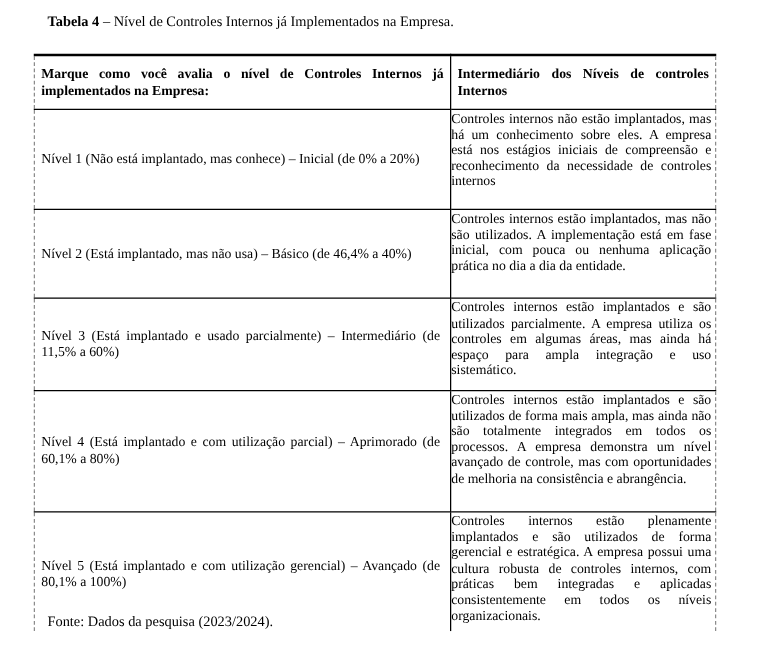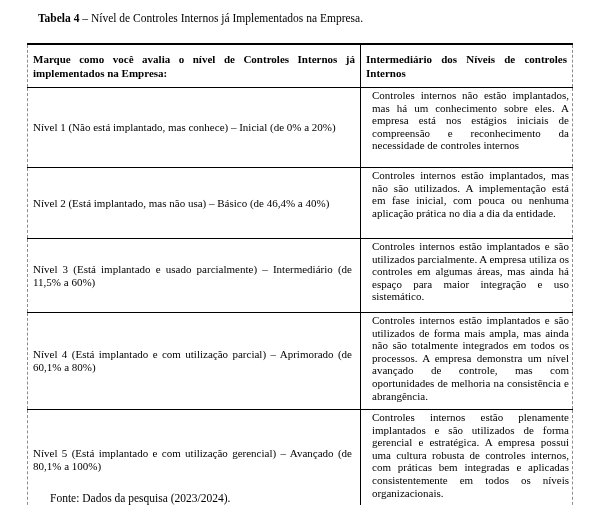--- a/index.html
+++ b/index.html
@@ -59,31 +59,31 @@
   td.level {
     vertical-align: middle;
     text-align: justify;
     line-height: 13px;
     padding: 2px 8px 2px 5px;
   }
   td.interp {
     vertical-align: top;
     text-align: justify;
     line-height: 12.6px;
-    padding: 1px 3px 1px 11px;
+    padding: 1px 3px 1px 0;
   }
   tr.r1 td { height: 75px; }
   tr.r2 td { height: 66px; }
   tr.r3 td { height: 69px; }
   tr.r4 td { height: 92px; }
   tr.r5 td { height: 96px; }
 
   .source {
     position: absolute;
-    left: 50px;
+    left: 38px;
     top: 492px;
     font-size: 11.5px;
     white-space: nowrap;
   }
 </style>
 </head>
 <body>
 
 <div class="page">
 
@@ -106,21 +106,21 @@
       <tr class="r1">
         <td class="level">Nível 1 (Não está implantado, mas conhece) – Inicial (de 0% a 20%)</td>
         <td class="interp">Controles internos não estão implantados, mas há um conhecimento sobre eles. A empresa está nos estágios iniciais de compreensão e reconhecimento da necessidade de controles internos</td>
       </tr>
       <tr class="r2">
         <td class="level">Nível 2 (Está implantado, mas não usa) – Básico (de 46,4% a 40%)</td>
         <td class="interp">Controles internos estão implantados, mas não são utilizados. A implementação está em fase inicial, com pouca ou nenhuma aplicação prática no dia a dia da entidade.</td>
       </tr>
       <tr class="r3">
         <td class="level">Nível 3 (Está implantado e usado parcialmente) – Intermediário (de 11,5% a 60%)</td>
-        <td class="interp">Controles internos estão implantados e são utilizados parcialmente. A empresa utiliza os controles em algumas áreas, mas ainda há espaço para maior integração e uso sistemático.</td>
+        <td class="interp">Controles internos estão implantados e são utilizados parcialmente. A empresa utiliza os controles em algumas áreas, mas ainda há espaço para ampla integração e uso sistemático.</td>
       </tr>
       <tr class="r4">
         <td class="level">Nível 4 (Está implantado e com utilização parcial) – Aprimorado (de 60,1% a 80%)</td>
         <td class="interp">Controles internos estão implantados e são utilizados de forma mais ampla, mas ainda não são totalmente integrados em todos os processos. A empresa demonstra um nível avançado de controle, mas com oportunidades de melhoria na consistência e abrangência.</td>
       </tr>
       <tr class="r5">
         <td class="level">Nível 5 (Está implantado e com utilização gerencial) – Avançado (de 80,1% a 100%)</td>
         <td class="interp">Controles internos estão plenamente implantados e são utilizados de forma gerencial e estratégica. A empresa possui uma cultura robusta de controles internos, com práticas bem integradas e aplicadas consistentemente em todos os níveis organizacionais.</td>
       </tr>
     </tbody>

